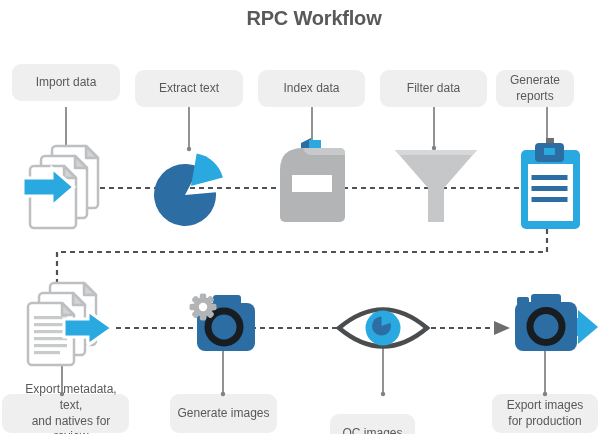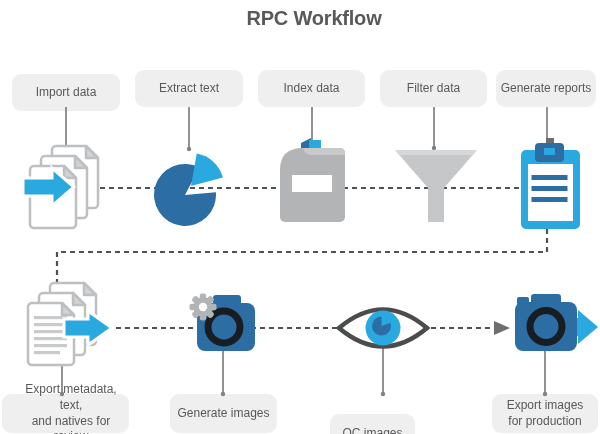--- a/index.html
+++ b/index.html
@@ -3,25 +3,25 @@
 <meta charset="utf-8">
 <style>
   html,body{margin:0;padding:0;}
   body{font-family:"Liberation Sans", sans-serif; background:#ffffff;}
   #stage{position:relative;width:600px;height:434px;background:#ffffff;overflow:hidden;}
   .title{position:absolute;top:7px;left:0;width:600px;text-align:center;
          font-size:20px;font-weight:600;letter-spacing:-0.2px;color:#58595b;padding-left:14px;}
   .box{position:absolute;background:#efefef;border-radius:9px;
        display:flex;align-items:center;justify-content:center;text-align:center;
        color:#58595b;font-size:12px;line-height:1.3;white-space:pre-line;z-index:1;}
-  .t1{left:12px;top:74px;width:108px;height:37px;}
+  .t1{left:12px;top:64px;width:108px;height:37px;}
   .t2{left:135px;top:70px;width:108px;height:37px;}
   .t3{left:258px;top:70px;width:107px;height:37px;}
   .t4{left:380px;top:70px;width:107px;height:37px;}
-  .t5{left:496px;top:70px;width:100px;height:37px;}
+  .t5{left:496px;top:70px;width:78px;height:37px;}
   .b1{left:2px;top:394px;width:116px;height:39px;padding-left:11px;}
   .b2{left:170px;top:394px;width:107px;height:39px;}
   .b3{left:330px;top:394px;width:85px;height:39px;margin-top:20px;}
   .b4{left:492px;top:394px;width:106px;height:39px;text-align:center;}
   svg.connectors{position:absolute;left:0;top:0;z-index:2;}
   svg.icon{position:absolute;z-index:3;}
 </style>
 </head>
 <body>
 

